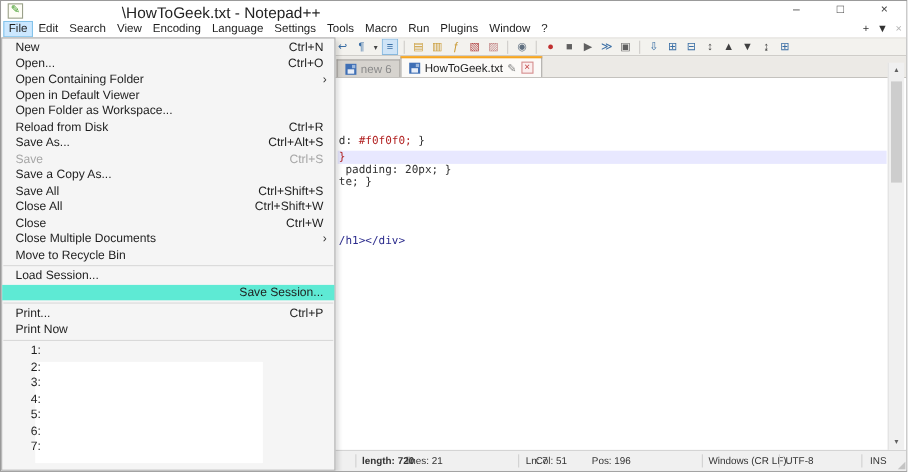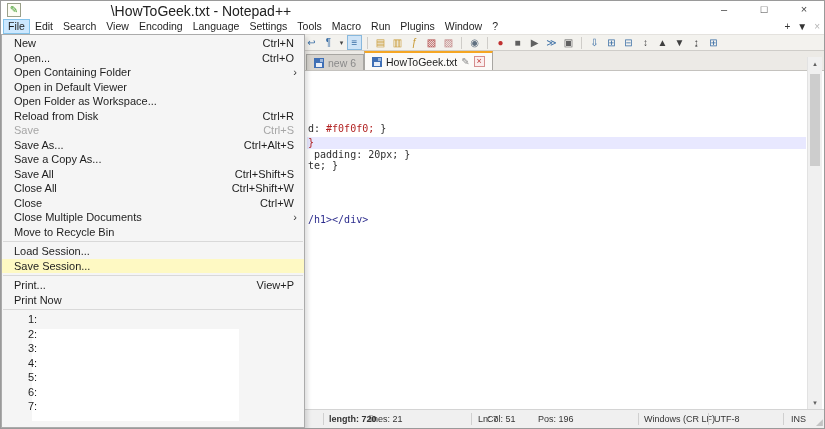--- a/index.html
+++ b/index.html
@@ -60,21 +60,21 @@
   .sb-field { position:absolute; top:0; font-size:9px; color:#333; line-height:18px; white-space:nowrap; }
   .sb-sep { position:absolute; top:3px; width:1px; height:12px; background:#d0d0d0; }
   .sb-grip { position:absolute; right:1px; bottom:1px; font-size:9px; color:#c4c4c4; line-height:9px; }
   
   .filemenu { position:absolute; left:0; top:33px; width:304px; bottom:0; background:#f5f5f5;
     border:1px solid #ababab; z-index:10; box-shadow:3px 3px 4px rgba(0,0,0,0.12); padding-top:1px; }
   .mitem { height:14.5px; line-height:14.5px; padding:0 10px 0 12px; display:flex;
     justify-content:space-between; font-size:11px; color:#1e1e1e; position:relative; white-space:nowrap; }
   .mitem .sc { color:#1e1e1e; }
   .mitem.disabled, .mitem.disabled .sc { color:#a6a6a6; }
-  .mitem.hilite { background:#fef9c3; }
+  .mitem.hilite { background:#5eead4;justify-content:flex-end; }
   .m-arrow { position:absolute; right:7px; top:0; font-size:11px; color:#333; }
   .msep { height:0; border-top:1px solid #d9d9d9; margin:2px 1px; }
   .recentbox { position:absolute; left:30px; top:294px; width:207px; height:92px; background:#fff; }
   .ritem { height:14.5px; line-height:14.5px; padding-left:26px; font-size:11px; color:#1e1e1e; position:relative; z-index:1; }
 </style>
 </head>
 <body>
 
 <div id="app">
 
@@ -207,29 +207,29 @@
         <span class="sc"></span>
       </div>
     <div class="mitem">
         <span>Open Folder as Workspace...</span>
         <span class="sc"></span>
       </div>
     <div class="mitem">
         <span>Reload from Disk</span>
         <span class="sc">Ctrl+R</span>
       </div>
+    <div class="mitem">
+        <span>Save As...</span>
+        <span class="sc">Ctrl+Alt+S</span>
+      </div>
     <div class="mitem disabled">
         <span>Save</span>
         <span class="sc">Ctrl+S</span>
       </div>
     <div class="mitem">
-        <span>Save As...</span>
-        <span class="sc">Ctrl+Alt+S</span>
-      </div>
-    <div class="mitem">
         <span>Save a Copy As...</span>
         <span class="sc"></span>
       </div>
     <div class="mitem">
         <span>Save All</span>
         <span class="sc">Ctrl+Shift+S</span>
       </div>
     <div class="mitem">
         <span>Close All</span>
         <span class="sc">Ctrl+Shift+W</span>
@@ -251,21 +251,21 @@
         <span>Load Session...</span>
         <span class="sc"></span>
       </div>
     <div class="mitem hilite">
         <span>Save Session...</span>
         <span class="sc"></span>
       </div>
     <div class="msep"></div>
     <div class="mitem">
         <span>Print...</span>
-        <span class="sc">View+P</span>
+        <span class="sc">Ctrl+P</span>
       </div>
     <div class="mitem">
         <span>Print Now</span>
         <span class="sc"></span>
       </div>
     <div class="msep"></div>
     <div class="ritem">1:</div>
     <div class="ritem">2:</div>
     <div class="ritem">3:</div>
     <div class="ritem">4:</div>

